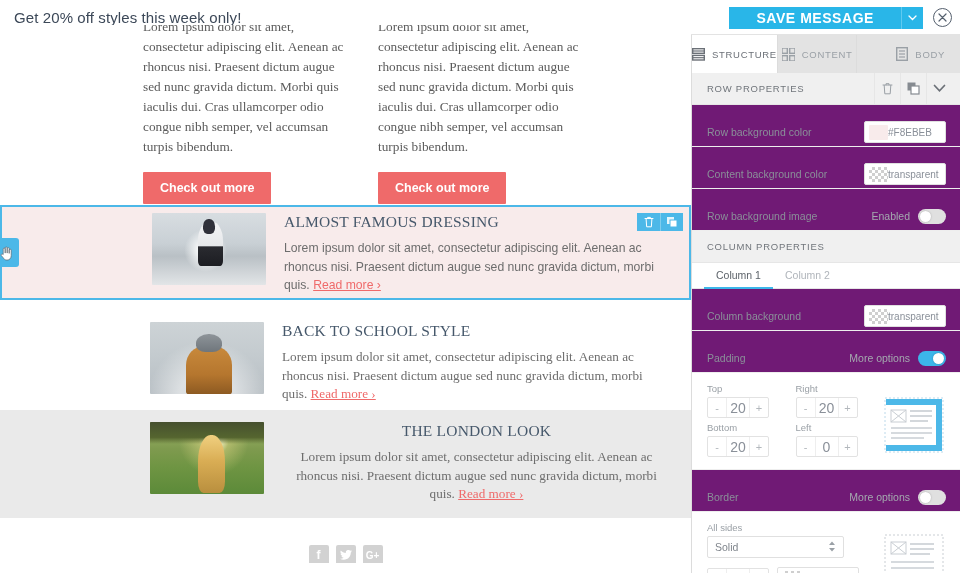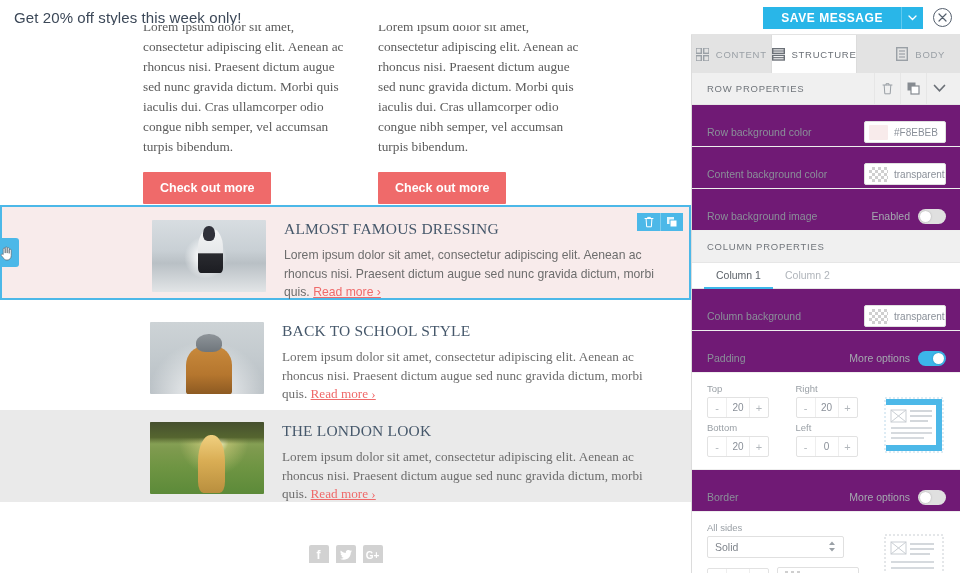--- a/index.html
+++ b/index.html
@@ -29,25 +29,25 @@
     white-space: nowrap;
   }
   .topbar-right {
     position: absolute; right: 8px; top: 0; height: 35px;
     display: flex; align-items: center; gap: 0;
   }
   .save-btn {
     height: 22px;
     background: #29b6e8;
     color: #fff;
-    font-size: 12px;
+    font-size: 14px;
     font-weight: bold;
     letter-spacing: .55px;
     border: none;
-    padding: 0 18px;
+    padding: 0 27px;
     display: flex; align-items: center; justify-content: center;
     cursor: pointer;
     font-family: "Liberation Sans", sans-serif;
   }
   .save-caret {
     height: 22px; width: 22px;
     background: #29b6e8;
     border-left: 1px solid #5fcaf0;
     color: #fff;
     display: flex; align-items: center; justify-content: center;
@@ -141,21 +141,21 @@
     text-decoration: underline;
     cursor: pointer;
   }
 
   
   #row-almost {
     top: 180px;
     height: 95px;
     background: #f8ebeb;
     border: 2px solid #4cb8e8;
-    padding-top: 13px;
+    padding-top: 6px;
   }
   .drag-handle {
     position: absolute;
     left: -9px; top: 31px;
     width: 26px; height: 29px;
     background: #4cb8e8;
     border-radius: 3px;
     display: flex; align-items: center; justify-content: center;
     cursor: grab;
     z-index: 5;
@@ -171,21 +171,21 @@
     width: 23px; height: 18px;
     background: #4cb8e8;
     display: flex; align-items: center; justify-content: center;
     cursor: pointer;
   }
   .row-tool + .row-tool { border-left: 1px solid #7fcdee; }
 
   
   #row-back { top: 287px; height: 92px; background: #ffffff; padding-top: 10px; justify-content: center; }
   
-  #row-london { top: 385px; height: 92px; background: #eaeaea; padding-top: 12px; }
+  #row-london { top: 385px; height: 108px; background: #eaeaea; padding-top: 12px; text-align: center; }
 
   
   .thumb-almost {
     background:
       radial-gradient(circle at 47% 52%, rgba(255,255,255,.95) 0 8%, rgba(255,255,255,0) 30%),
       linear-gradient(180deg,#d8dde1 0%,#c9d0d5 42%,#b9c0c5 60%,#e2e5e7 100%);
   }
   .thumb-almost::before {
     content:""; position:absolute; left:40%; top:12%;
     width:22%; height:62%;
@@ -303,21 +303,20 @@
     color: #8a9099;
     flex: 1;
     white-space: nowrap;
   }
   .swatch-field {
     width: 82px; height: 22px;
     border: 1px solid #e0e0e0;
     border-radius: 2px;
     background: #fff;
     display: flex; align-items: center;
-    gap: 6px;
     padding-left: 4px;
     cursor: pointer;
   }
   .swatch {
     width: 19px; height: 15px;
     border-radius: 1px;
     flex: 0 0 auto;
   }
   .swatch.checker {
     background-image:
@@ -383,21 +382,21 @@
   }
   .stepper .minus, .stepper .plus {
     width: 19px; height: 19px;
     display: flex; align-items: center; justify-content: center;
     font-size: 11px; color: #b2b7bc; cursor: pointer;
   }
   .stepper .minus { border-right: 1px solid #eeeeee; }
   .stepper .plus { border-left: 1px solid #eeeeee; }
   .stepper .val {
     flex: 1; text-align: center;
-    font-size: 10px; color: #8a9099;
+    font-size: 14px; color: #8a9099;
   }
   .preview-box { width: 62px; margin-left: 8px; padding-top: 14px; }
 
   .border-block {
     padding: 10px 14px 12px 15px;
     background: #ffffff;
   }
   .select-field {
     width: 137px; height: 22px;
     border: 1px solid #e0e0e0;
@@ -495,41 +494,41 @@
           <path d="M12 1.2c-.45.2-.9.33-1.4.4.5-.3.9-.78 1.08-1.35-.47.28-1 .48-1.55.6A2.44 2.44 0 0 0 5.9 3.07c-2.03-.1-3.83-1.07-5.03-2.55A2.45 2.45 0 0 0 1.63 3.8 2.4 2.4 0 0 1 .5 3.5v.03c0 1.18.84 2.16 1.95 2.39-.2.05-.42.08-.64.08-.16 0-.31-.02-.46-.05a2.45 2.45 0 0 0 2.28 1.7A4.9 4.9 0 0 1 0 8.7 6.9 6.9 0 0 0 3.77 9.8c4.53 0 7-3.75 7-7v-.32c.48-.35.9-.78 1.23-1.28z" fill="#ffffff"></path>
         </svg>
       </div>
       <div class="social-icon" style="font-size:10px">G+</div>
     </div>
   </div>
 
   <div class="panel">
 
     <div class="panel-tabs">
+      <div class="panel-tab active">
+        <span class="tab-ico">
+          <svg width="13" height="13" viewBox="0 0 13 13">
+            <rect x="0.7" y="0.7" width="11.6" height="4.6" fill="none" stroke="#6b7077" stroke-width="1.4"></rect>
+            <rect x="0.7" y="7.4" width="11.6" height="4.6" fill="none" stroke="#6b7077" stroke-width="1.4"></rect>
+            <line x1="0.7" y1="3" x2="12.3" y2="3" stroke="#6b7077" stroke-width="1.2"></line>
+            <line x1="0.7" y1="9.7" x2="12.3" y2="9.7" stroke="#6b7077" stroke-width="1.2"></line>
+          </svg>
+        </span>
+        <span>STRUCTURE</span>
+      </div>
       <div class="panel-tab">
         <span class="tab-ico">
           <svg width="13" height="13" viewBox="0 0 13 13">
             <rect x="0" y="0" width="5.3" height="5.3" fill="none" stroke="#9aa0a6" stroke-width="1.4"></rect>
             <rect x="7.7" y="0" width="5.3" height="5.3" fill="none" stroke="#9aa0a6" stroke-width="1.4"></rect>
             <rect x="0" y="7.7" width="5.3" height="5.3" fill="none" stroke="#9aa0a6" stroke-width="1.4"></rect>
             <rect x="7.7" y="7.7" width="5.3" height="5.3" fill="none" stroke="#9aa0a6" stroke-width="1.4"></rect>
           </svg>
         </span>
         <span>CONTENT</span>
-      </div>
-      <div class="panel-tab active">
-        <span class="tab-ico">
-          <svg width="13" height="13" viewBox="0 0 13 13">
-            <rect x="0.7" y="0.7" width="11.6" height="4.6" fill="none" stroke="#6b7077" stroke-width="1.4"></rect>
-            <rect x="0.7" y="7.4" width="11.6" height="4.6" fill="none" stroke="#6b7077" stroke-width="1.4"></rect>
-            <line x1="0.7" y1="3" x2="12.3" y2="3" stroke="#6b7077" stroke-width="1.2"></line>
-            <line x1="0.7" y1="9.7" x2="12.3" y2="9.7" stroke="#6b7077" stroke-width="1.2"></line>
-          </svg>
-        </span>
-        <span>STRUCTURE</span>
       </div>
       <div class="panel-tab">
         <span class="tab-ico">
           <svg width="12" height="14" viewBox="0 0 12 14">
             <rect x="0.7" y="0.7" width="10.6" height="12.6" fill="none" stroke="#9aa0a6" stroke-width="1.4"></rect>
             <line x1="3" y1="4" x2="9" y2="4" stroke="#9aa0a6" stroke-width="1.2"></line>
             <line x1="3" y1="7" x2="9" y2="7" stroke="#9aa0a6" stroke-width="1.2"></line>
             <line x1="3" y1="10" x2="9" y2="10" stroke="#9aa0a6" stroke-width="1.2"></line>
           </svg>
         </span>

